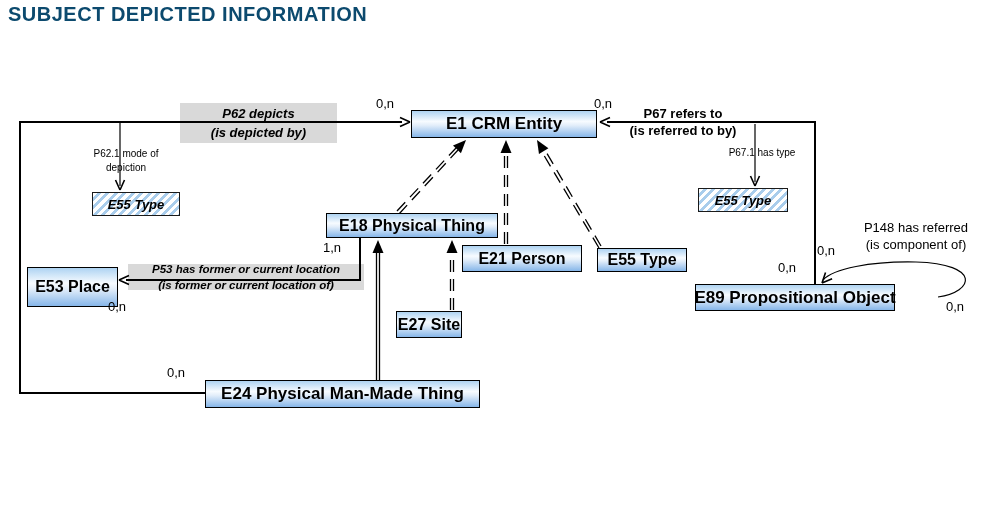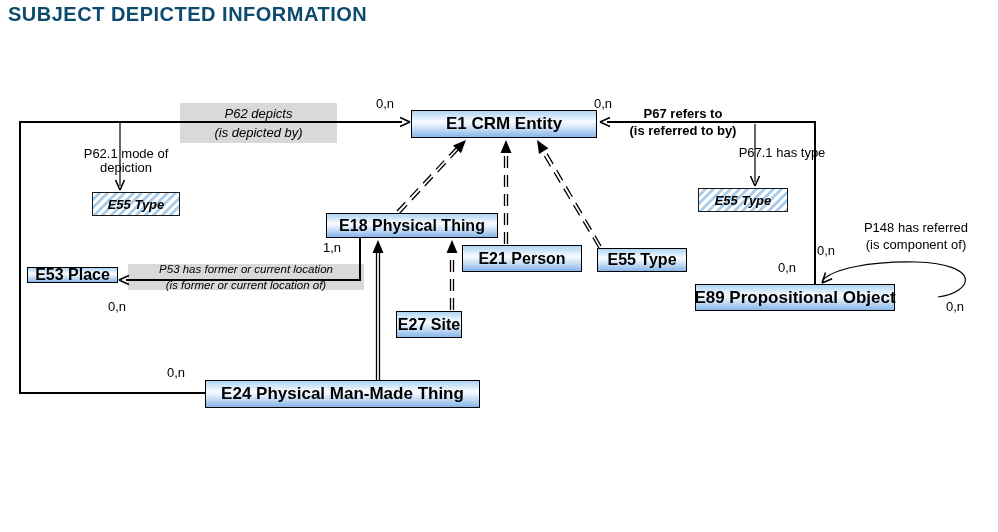--- a/index.html
+++ b/index.html
@@ -12,28 +12,28 @@
        display:flex;align-items:center;justify-content:center;
        font-weight:bold;font-size:16px;white-space:nowrap;
        background:linear-gradient(180deg,#aed3f2 0%,#f7fbff 40%,#e3eefa 55%,#86b6e9 100%);}
   .box.big{font-size:17px;}
   .hatched{position:absolute;z-index:3;box-sizing:border-box;border:1px solid #1a1a1a;
        display:flex;align-items:center;justify-content:center;
        font-weight:bold;font-style:italic;font-size:13px;white-space:nowrap;
        background:repeating-linear-gradient(135deg,#ffffff 0px,#ffffff 3px,#a9cdec 3px,#a9cdec 6px);}
   .glabel{position:absolute;z-index:1;background:#d9d9d9;display:flex;flex-direction:column;
        align-items:center;justify-content:center;text-align:center;
-       font-weight:normal;font-style:italic;}
+       font-weight:bold;font-style:italic;}
   .glabel .row{white-space:nowrap;}
   .p62l{font-size:13px;line-height:19px;}
   .p53l{font-size:11.5px;line-height:16.5px;}
   .freelabel{position:absolute;z-index:4;text-align:center;white-space:nowrap;}
   .boldlbl{font-weight:bold;font-size:13px;line-height:17px;}
   .plainlbl{font-size:13px;line-height:17px;}
-  .smalllbl{font-size:13px;line-height:14px;}
+  .smalllbl{font-size:10px;line-height:14px;}
   .card{position:absolute;z-index:4;font-size:13px;white-space:nowrap;}
   .pline{fill:none;stroke:#000;stroke-width:2;}
   .thinline{fill:none;stroke:#000;stroke-width:1.2;}
   .dbl{fill:none;stroke:#000;stroke-width:1.3;}
   .dashed{stroke-dasharray:12 7;}
   .varrow{fill:none;stroke:#000;stroke-width:1.6;}
   .tri{fill:#000;stroke:none;}
 </style>
 </head>
 <body>
@@ -110,38 +110,38 @@
   </div>
 
   <div class="freelabel boldlbl" style="left:603px;top:105px;width:160px;">
     <div>P67 refers to</div>
     <div>(is referred to by)</div>
   </div>
   <div class="freelabel smalllbl" style="left:76px;top:147px;width:100px;">
     <div>P62.1 mode of</div>
     <div>depiction</div>
   </div>
-  <div class="freelabel smalllbl" style="left:732px;top:146px;width:100px;">P67.1 has type</div>
+  <div class="freelabel smalllbl" style="left:712px;top:146px;width:100px;">P67.1 has type</div>
   <div class="freelabel plainlbl" style="left:836px;top:219px;width:160px;">
     <div>P148 has referred</div>
     <div>(is component of)</div>
   </div>
 
   <div class="card" style="left:376px;top:96px;">0,n</div>
   <div class="card" style="left:594px;top:96px;">0,n</div>
   <div class="card" style="left:167px;top:365px;">0,n</div>
   <div class="card" style="left:108px;top:299px;">0,n</div>
   <div class="card" style="left:323px;top:240px;">1,n</div>
   <div class="card" style="left:778px;top:260px;">0,n</div>
   <div class="card" style="left:817px;top:243px;">0,n</div>
   <div class="card" style="left:946px;top:299px;">0,n</div>
 
   <div class="box big" style="left:411px;top:110px;width:186px;height:28px;">E1 CRM Entity</div>
   <div class="box" style="left:326px;top:213px;width:172px;height:25px;">E18 Physical Thing</div>
-  <div class="box" style="left:27px;top:267px;width:91px;height:16px;">E53 Place</div>
+  <div class="box" style="left:27px;top:267px;width:91px;height:40px;">E53 Place</div>
   <div class="box" style="left:462px;top:245px;width:120px;height:27px;">E21 Person</div>
   <div class="box" style="left:597px;top:248px;width:90px;height:24px;">E55 Type</div>
   <div class="box" style="left:396px;top:311px;width:66px;height:27px;">E27 Site</div>
   <div class="box big" style="left:205px;top:380px;width:275px;height:28px;">E24 Physical Man-Made Thing</div>
   <div class="box big" style="left:695px;top:284px;width:200px;height:27px;">E89 Propositional Object</div>
 
   <div class="hatched" style="left:92px;top:192px;width:88px;height:24px;">E55 Type</div>
   <div class="hatched" style="left:698px;top:188px;width:90px;height:24px;">E55 Type</div>
 
 </div>

